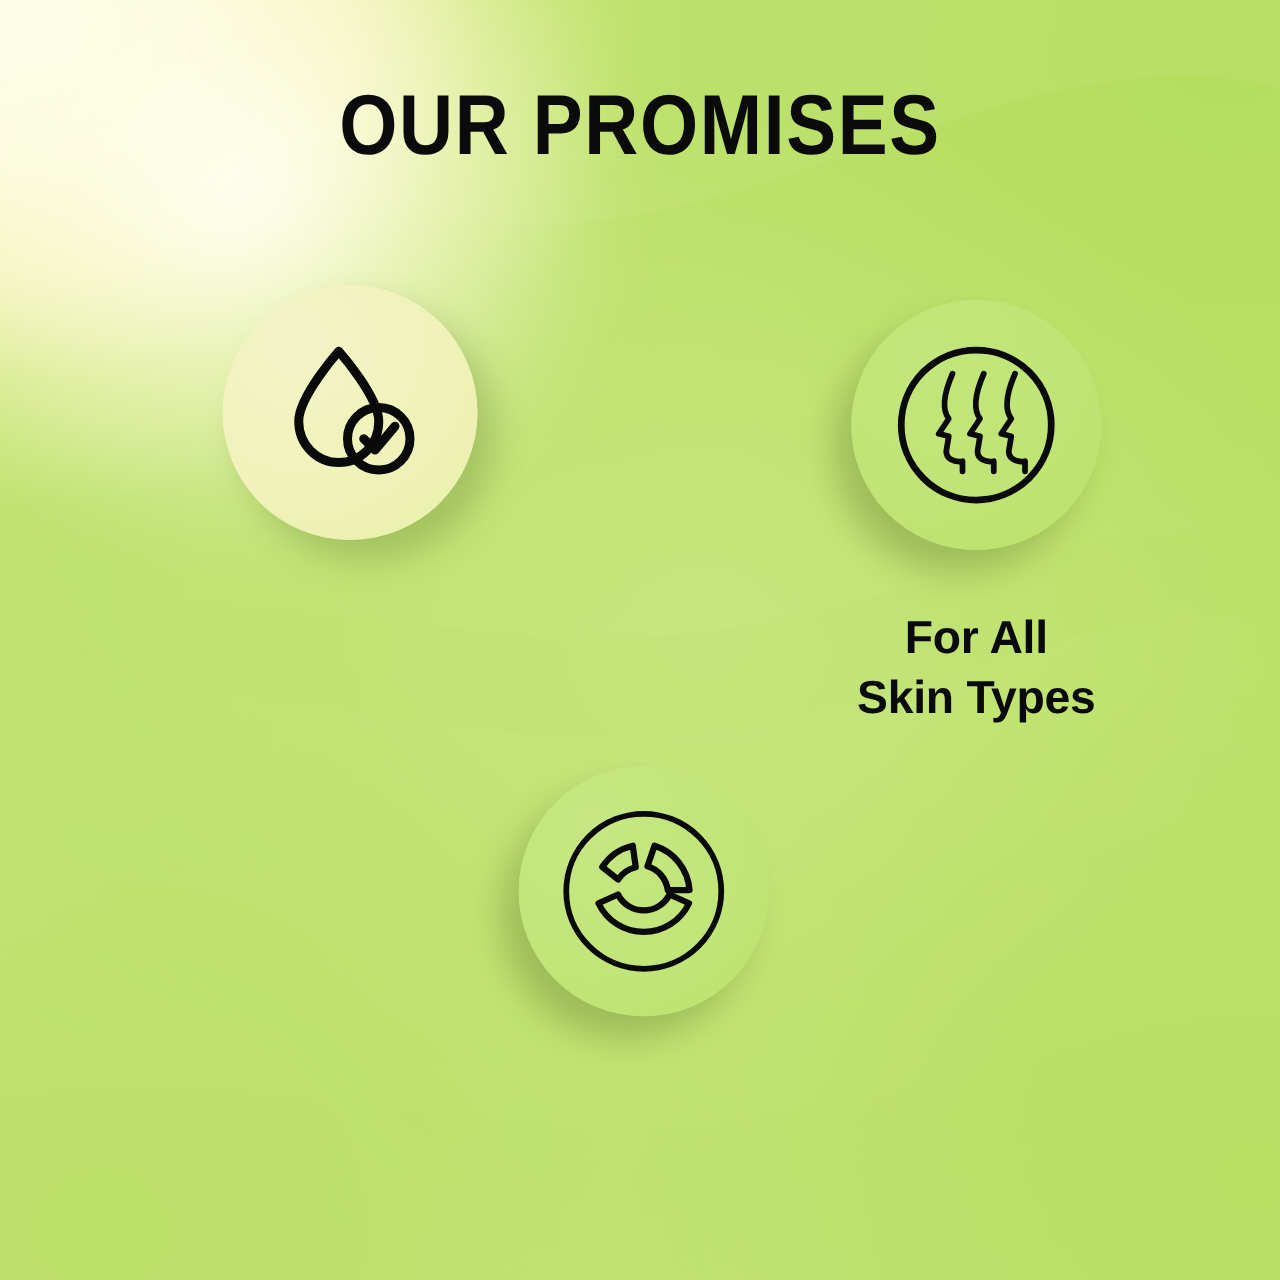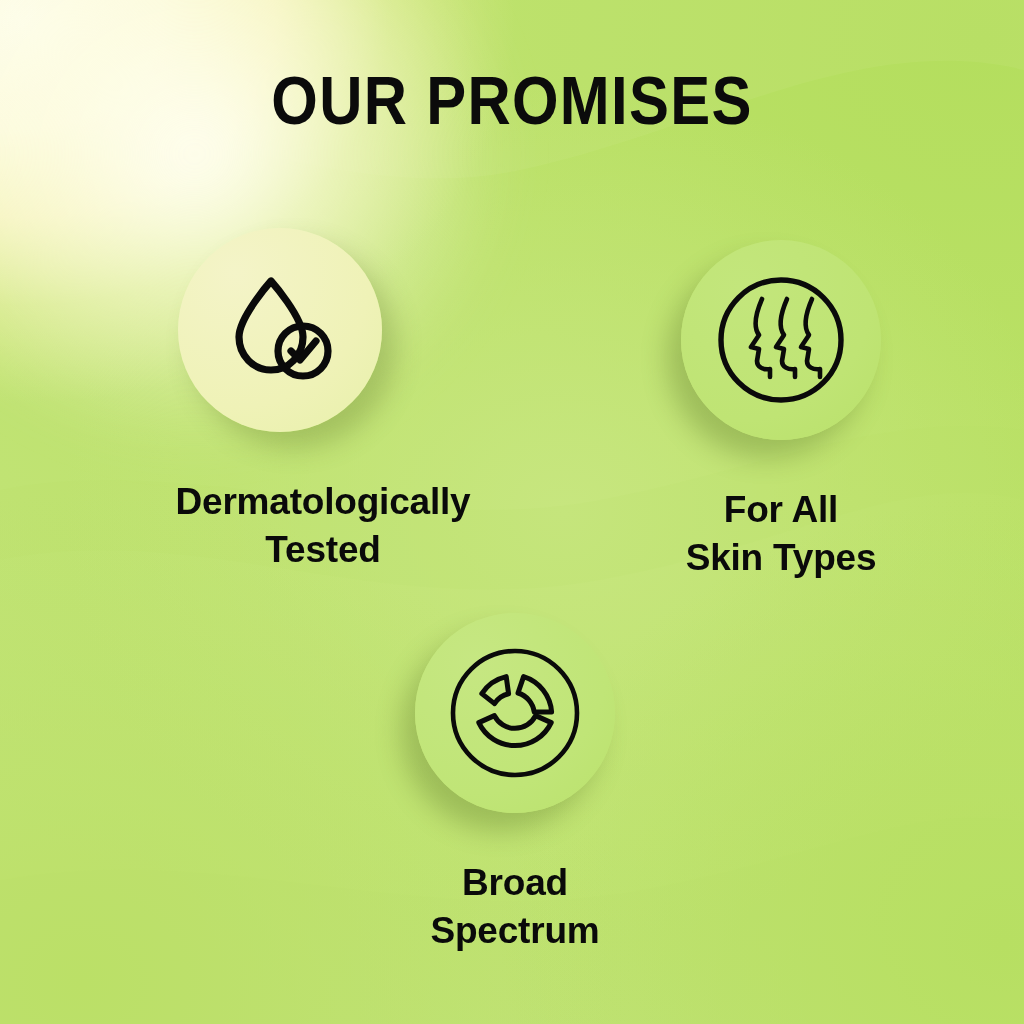--- a/index.html
+++ b/index.html
@@ -155,22 +155,20 @@
   <div class="promise" id="promise-derm">
     <div class="badge badge-1">
       <svg width="130" height="130" viewBox="0 0 130 130">
         <g fill="none" stroke="#0A0A0A" stroke-width="7.2" stroke-linecap="round" stroke-linejoin="round">
           <path d="M56 16 C56 16 24 52 24 72 C24 90.5 38.4 105 56 105 C73.6 105 88 90.5 88 72 C88 52 56 16 56 16 Z"></path>
           <circle cx="88" cy="86" r="25" fill="none"></circle>
           <polyline points="76,86 85,95 101,76"></polyline>
         </g>
       </svg>
     </div>
-    <div class="caption">Dermatologically
-Tested</div>
   </div>
 
   <div class="promise" id="promise-skin">
     <div class="badge badge-2">
       <svg width="134" height="134" viewBox="0 0 134 134">
         <g fill="none" stroke="#0A0A0A" stroke-linecap="round" stroke-linejoin="round">
           <circle cx="67" cy="67" r="60" stroke-width="5.4"></circle>
           <path d="M48 26 C41 42 39 54 45 62 L37 74 L45 76 L43 88 C43 94 49 97 56 96 L56 104" stroke-width="4.6"></path>
           <path d="M73 26 C66 42 64 54 70 62 L62 74 L70 76 L68 88 C68 94 74 97 81 96 L81 104" stroke-width="4.6"></path>
           <path d="M98 26 C91 42 89 54 95 62 L87 74 L95 76 L93 88 C93 94 99 97 106 96 L106 104" stroke-width="4.6"></path>
@@ -188,17 +186,15 @@
           <circle cx="70" cy="70" r="62" stroke-width="4.6"></circle>
 
           <path d="M36.8 50.6 A40 40 0 0 1 61.2 33.6 L63.6 50.8 A23 23 0 0 0 49.5 60.6 Z"></path>
 
           <path d="M78.6 33.6 A40 40 0 0 1 106.6 69.0 L89.2 69.0 A23 23 0 0 0 73.0 50.0 Z"></path>
 
           <path d="M33.8 79.6 A40 40 0 0 0 106.2 79.6 L90.6 72.6 A23 23 0 0 1 49.4 72.6 Z"></path>
         </g>
       </svg>
     </div>
-    <div class="caption">Broad
-Spectrum</div>
   </div>
 
 </div>
 
 </body></html>

